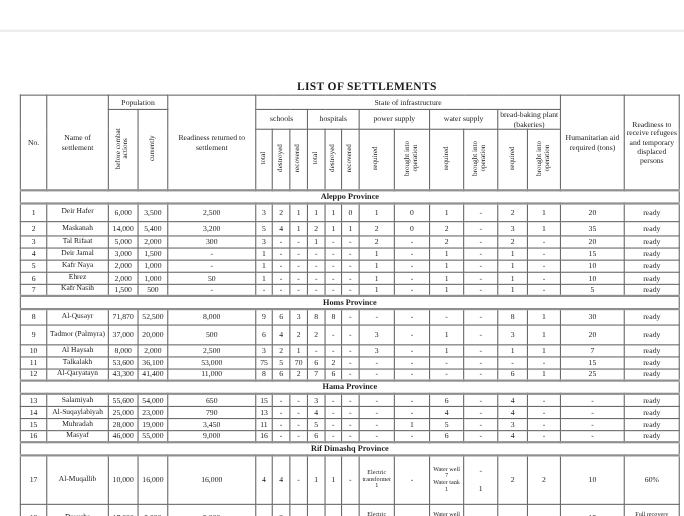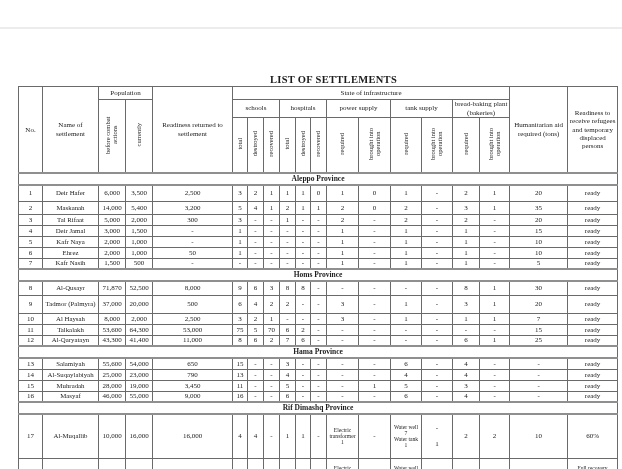--- a/index.html
+++ b/index.html
@@ -78,21 +78,21 @@
         <th colspan="12">State of infrastructure</th>
         <th rowspan="3">Humanitarian aid required (tons)</th>
         <th rowspan="3">Readiness to receive refugees and temporary displaced persons</th>
       </tr>
       <tr class="h2">
         <th rowspan="2"><span class="vert">before combat actions</span></th>
         <th rowspan="2"><span class="vert">currently</span></th>
         <th colspan="3">schools</th>
         <th colspan="3">hospitals</th>
         <th colspan="2">power supply</th>
-        <th colspan="2">tank supply</th>
+        <th colspan="2">water supply</th>
         <th colspan="2">bread-baking plant (bakeries)</th>
       </tr>
       <tr class="h3">
         <th><span class="vert">total</span></th>
         <th><span class="vert">destroyed</span></th>
         <th><span class="vert">recovered</span></th>
         <th><span class="vert">total</span></th>
         <th><span class="vert">destroyed</span></th>
         <th><span class="vert">recovered</span></th>
         <th><span class="vert">required</span></th>
@@ -317,21 +317,21 @@
           <td>-</td>
           <td>1</td>
           <td>1</td>
           <td>7</td>
           <td>ready</td>
         </tr>
         <tr style="height: 11px;">
           <td>11</td>
           <td class="name-cell">Talkalakh</td>
           <td>53,600</td>
-          <td>64,300</td>
+          <td>36,100</td>
           <td>53,000</td>
           <td>75</td>
           <td>5</td>
           <td>70</td>
           <td>6</td>
           <td>2</td>
           <td>-</td>
           <td>-</td>
           <td>-</td>
           <td>-</td>

